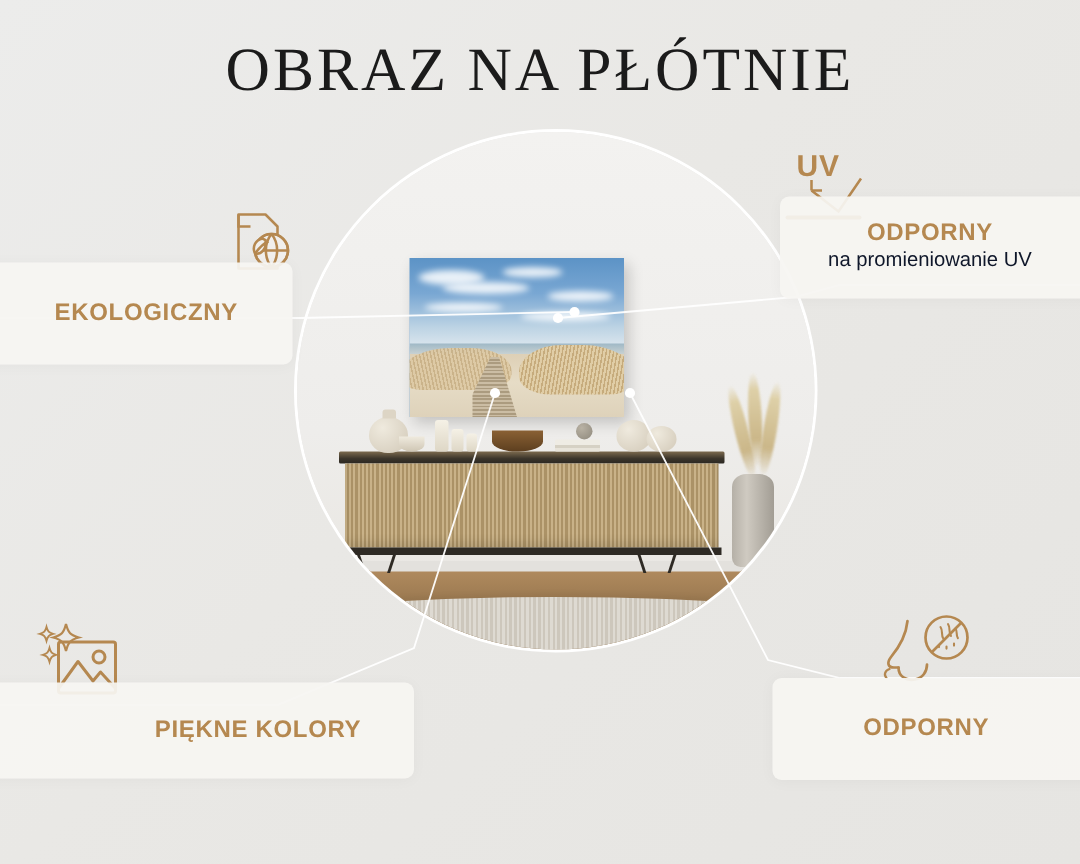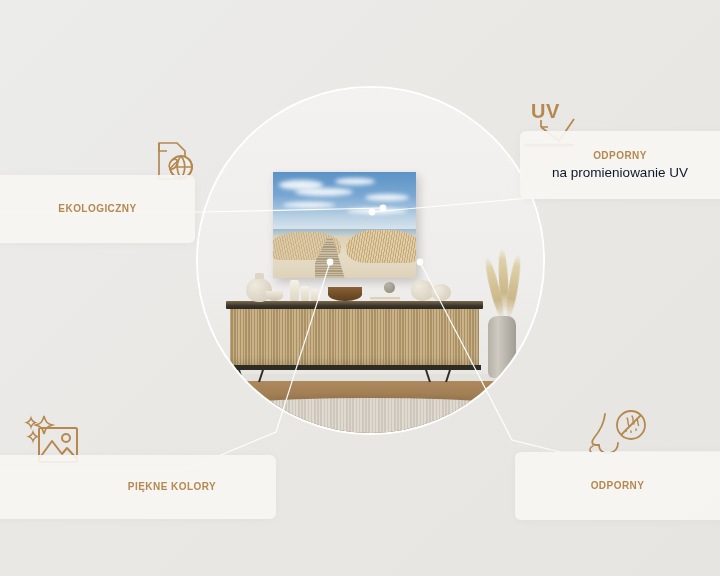--- a/index.html
+++ b/index.html
@@ -231,21 +231,21 @@
 
   
   .card {
     position: absolute;
     background: rgba(246,245,242,0.93);
     box-shadow: 0 1px 10px rgba(0,0,0,0.035);
   }
   .card .kicker {
     font-weight: bold;
     color: #b58850;
-    font-size: 10px;
+    font-size: 16px;
     letter-spacing: 0.45px;
     line-height: 16px;
     text-align: right;
   }
   .card .sub {
     color: #0f172a;
     font-size: 13.5px;
     line-height: 18px;
   }
 
@@ -298,20 +298,21 @@
     font-weight: bold;
     color: #b58850;
     letter-spacing: 0.5px;
   }
 </style>
 </head>
 <body>
 
 <div id="stage">
 
+  <div class="title">OBRAZ NA PŁÓTNIE</div>
 
   <div class="circle-wrap">
     <div class="scene">
 
       <div class="floor"></div>
       <div class="skirting"></div>
       <div class="rug"></div>
 
       <div class="artwork">
         <div class="aw-sky"></div>

